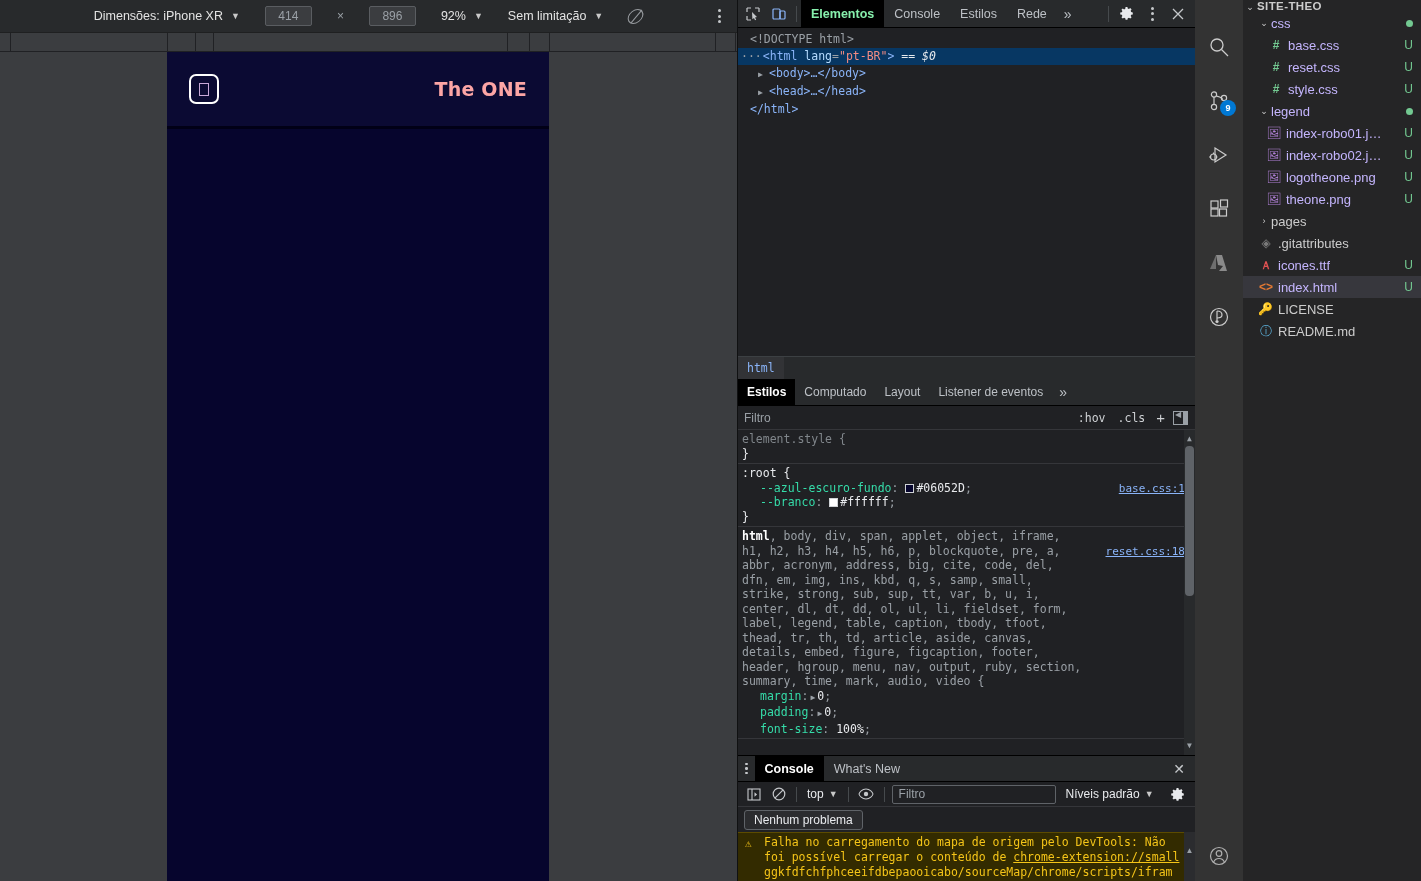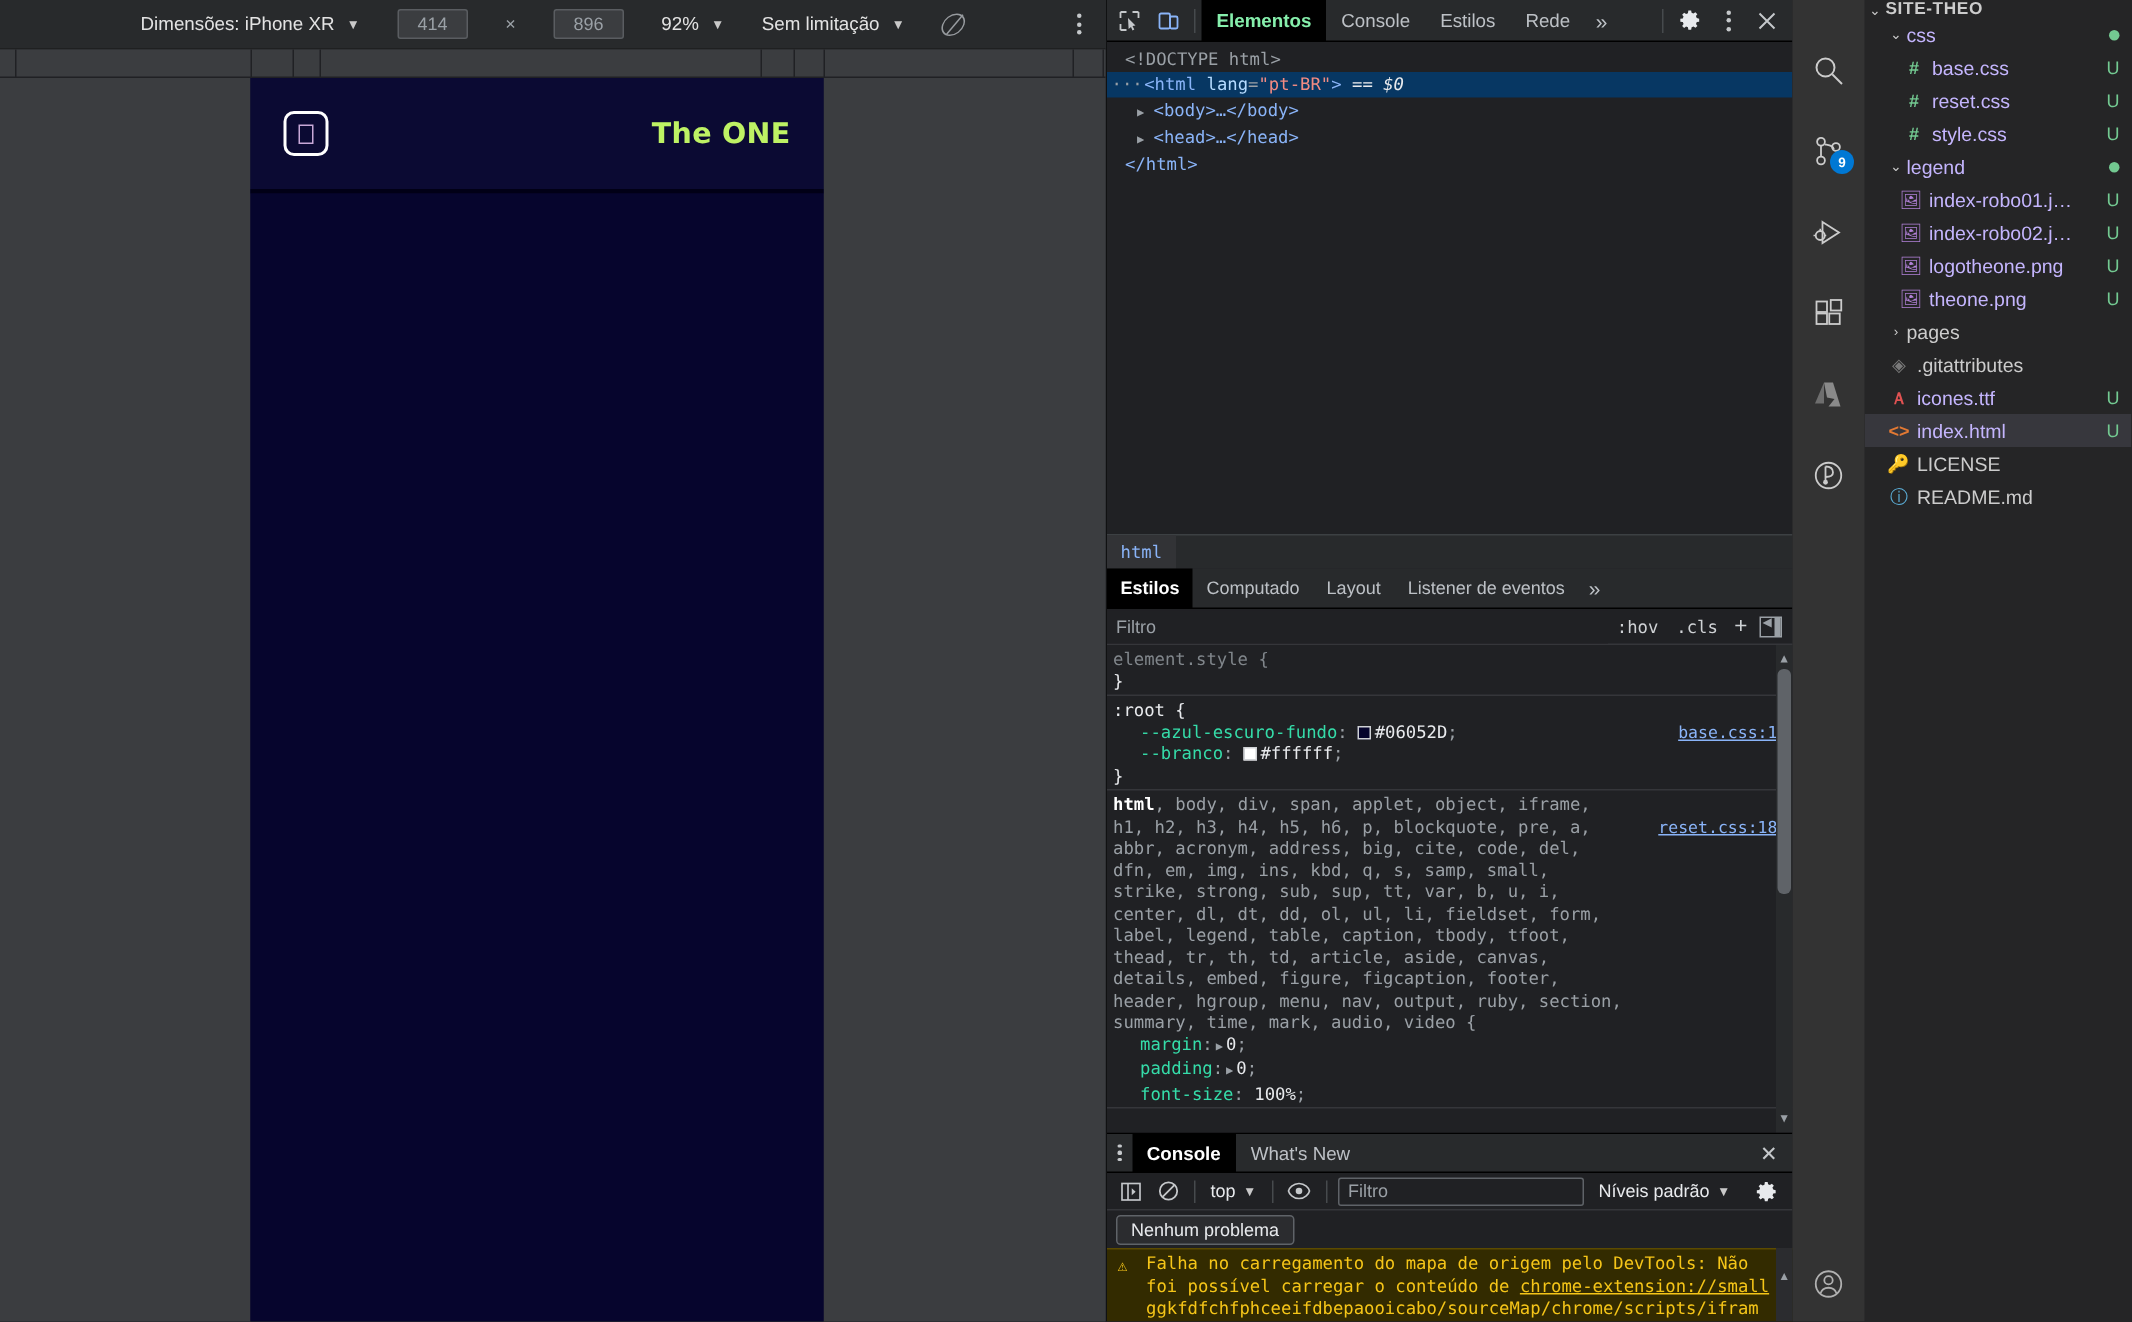--- a/index.html
+++ b/index.html
@@ -64,21 +64,21 @@
     display: flex; align-items: center; justify-content: space-between;
     padding: 0 22px 0 22px;
     border-bottom: 3px solid #010016;
   }
   .logo-box {
     width: 30px; height: 30px; border: 2px solid #ffffff; border-radius: 7px;
     display: flex; align-items: center; justify-content: center;
   }
   .logo-inner { width: 10px; height: 13px; border: 1.5px solid #c8a8d8; background: transparent; }
   .site-title {
-    color: #bef264; font-size: 19px; font-weight: bold;
+    color: #fca5a5; font-size: 19px; font-weight: bold;
     font-family: "DejaVu Sans", sans-serif; letter-spacing: .2px;
   }
   .site-body { width: 100%; height: calc(100% - 80px); background: #06052D; }
 
   
   .devtools {
     width: 458px; height: 881px; background: #202124;
     display: flex; flex-direction: column;
     border-left: 1px solid #101112;
   }

